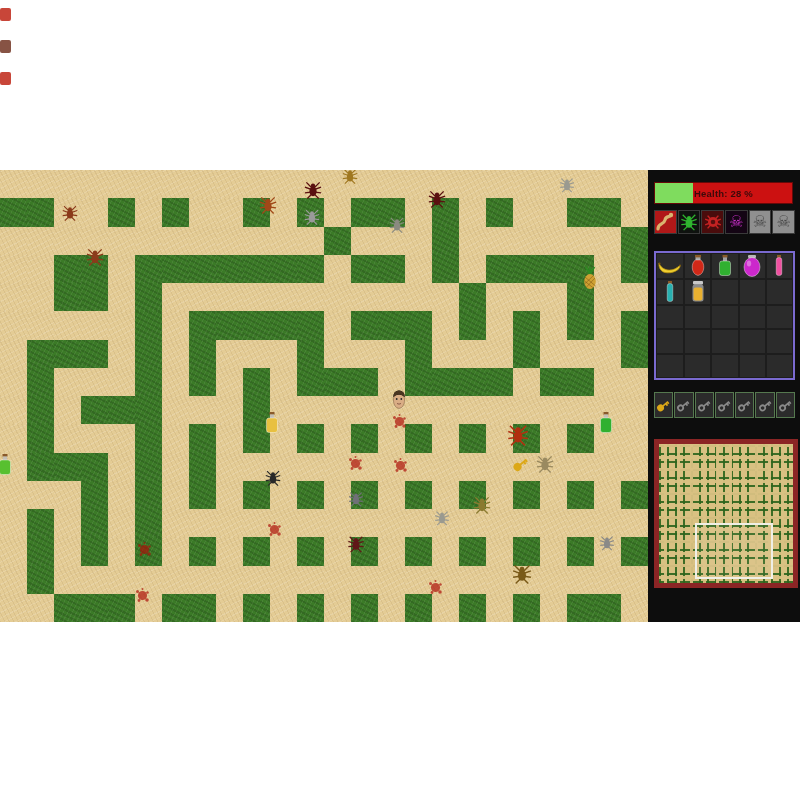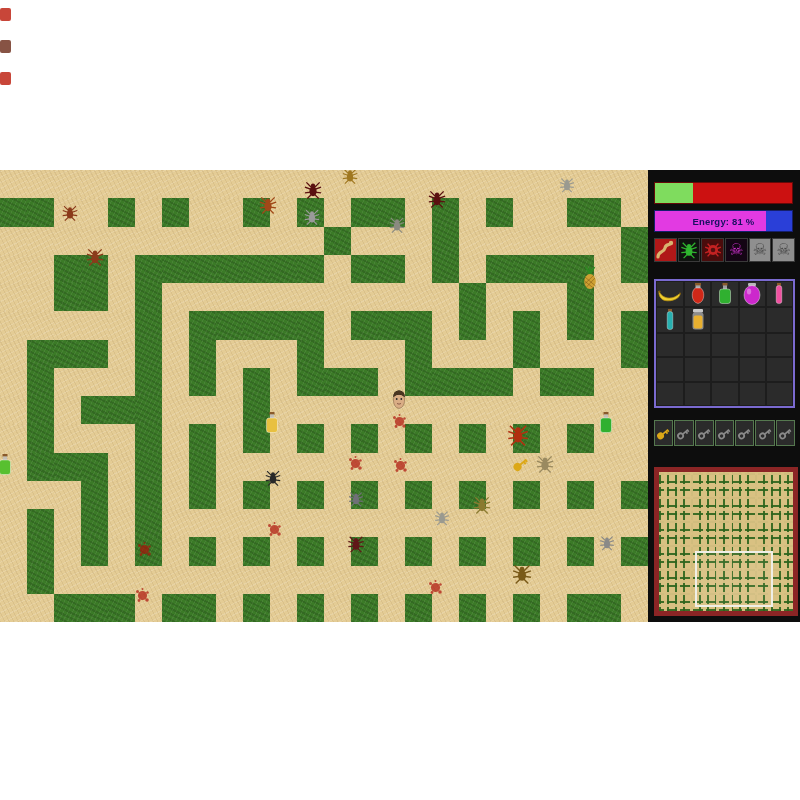--- a/index.html
+++ b/index.html
@@ -824,24 +824,21 @@
               <path d="M1.8 8 Q2 2 7.5 1.6 Q13 2 13.2 8 Q11 5.4 7.5 5.4 Q4 5.4 1.8 8 Z" fill="#4a3520"></path>
               <circle cx="5.2" cy="10" r=".9" fill="#2a2a2a"></circle>
               <circle cx="9.8" cy="10" r=".9" fill="#2a2a2a"></circle>
               <path d="M5.5 14.5 Q7.5 15.8 9.5 14.5" stroke="#7a4a3a" stroke-width=".8" fill="none"></path>
             </svg></div>
         </div>
     </div>
     <div class="sidebar">
       <div class="bar" id="healthBar" style="background: rgb(204, 17, 17);">
         <div class="fill" id="healthFill" style="width: 28%; background: rgb(127, 220, 94);"></div>
-      </div>
-      <div class="bar" id="energyBar" style="background: rgb(42, 63, 216);">
-        <div class="fill" id="energyFill" style="width: 81%; background: rgb(226, 58, 226);"></div>
-        <span class="lab" id="energyLab" style="color: rgb(24, 16, 96);">Energy: 81 %</span>
+        <span class="lab" id="healthLab" style="color: rgb(60, 10, 10);">Health: 28 %</span>
       </div>
       <div class="creatures" id="creatures">
           <div class="creature" style="background: rgb(176, 24, 24);">
             <svg width="20" height="20" viewBox="0 0 20 20">
               <path d="M3 17 C3 11 9 13 10 8 C11 3 15 6 16 3" stroke="#d9b470" stroke-width="3.2" fill="none" stroke-linecap="round"></path>
               <circle cx="16" cy="3" r="2.2" fill="#d9b470"></circle>
             </svg>
           </div>
           <div class="creature" style="background: rgb(15, 18, 15);">
             <svg width="18" height="18" viewBox="0 0 20 20">

